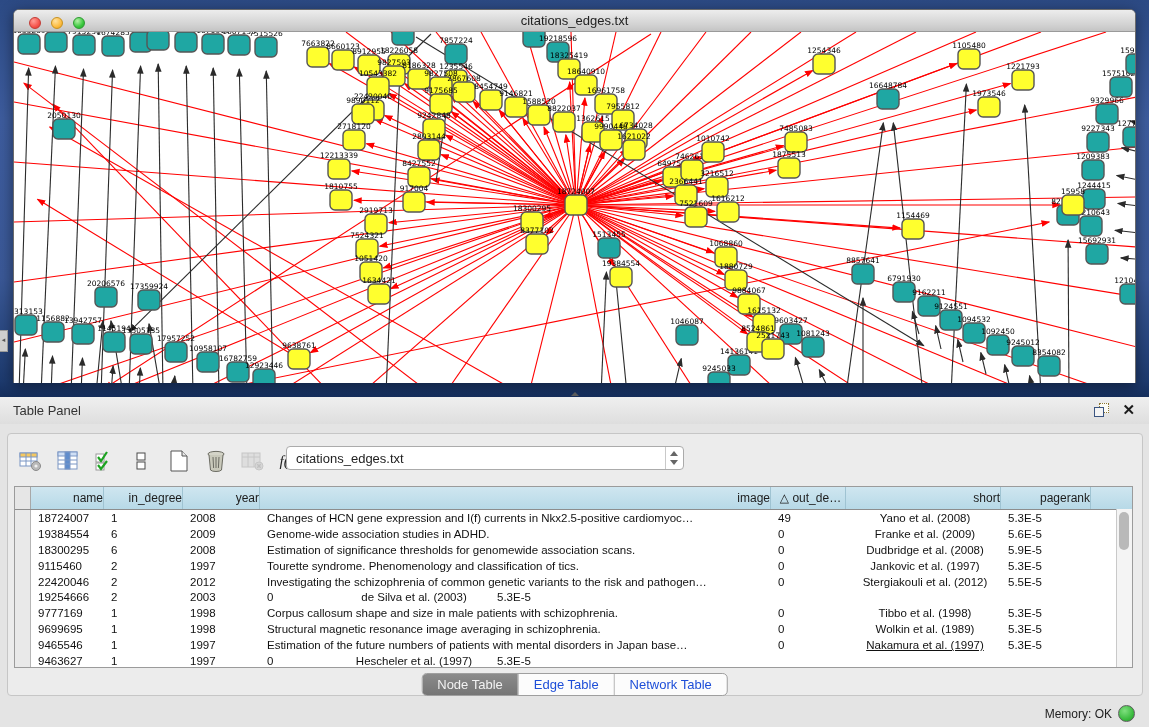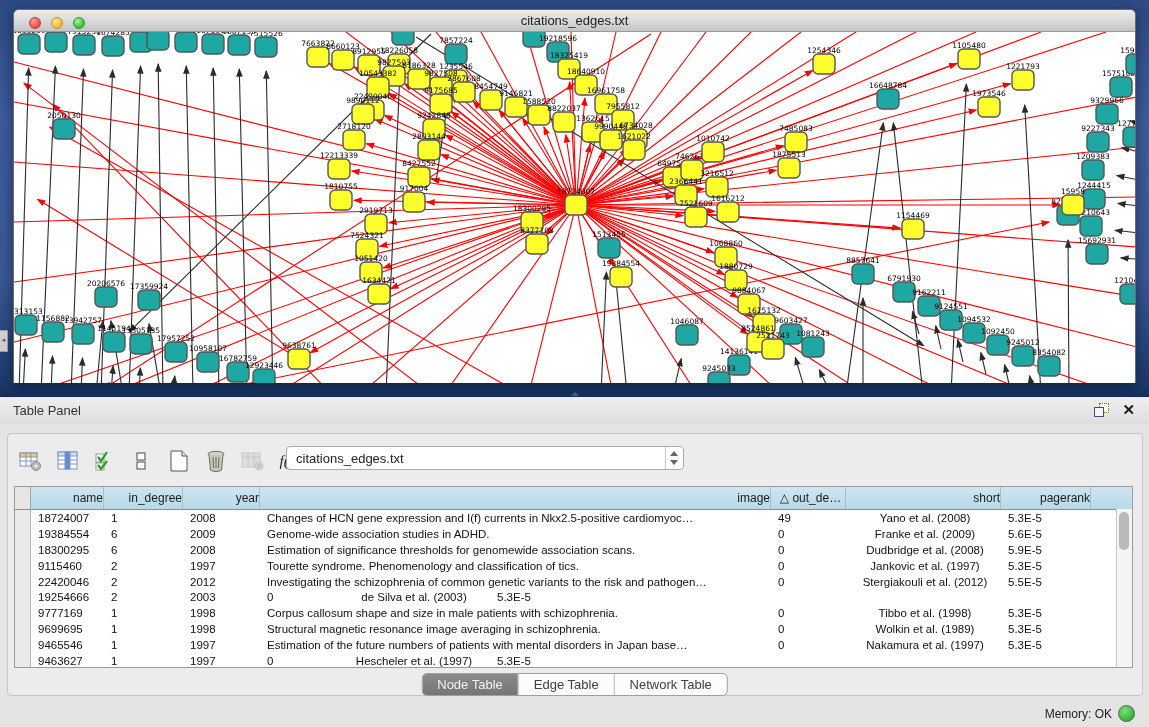--- a/index.html
+++ b/index.html
@@ -58,21 +58,21 @@
   #tbl-body{position:relative;flex:1;overflow:hidden;}
   .trow{display:flex;height:15.9px;align-items:center;}
   .tcell{font-size:11.5px;color:#111;box-sizing:border-box;overflow:hidden;white-space:nowrap;flex:none;padding:0 4px 0 7px;}
   .tcell.gutter{background:#e9e9e9;border-right:1px solid #b5b5b5;height:100%;padding:0;}
   .tcell.c-short{text-align:center;}
   #vscroll{position:absolute;right:0;top:22px;bottom:0;width:15px;background:#f4f4f4;border-left:1px solid #c9c9c9;}
   #vthumb{position:absolute;left:2px;top:3px;width:10px;height:38px;background:#b9b9b9;border-radius:5px;}
   
   #tabs{position:absolute;left:50%;top:673px;transform:translateX(-50%);display:flex;height:21px;
     border:1px solid #9f9f9f;border-radius:5px;overflow:hidden;background:#fcfcfc;z-index:4;}
-  .tab{font-size:13px;color:#404040;padding:0 15px;line-height:21px;border-right:1px solid #b5b5b5;}
+  .tab{font-size:13px;color:#1d4ed8;padding:0 15px;line-height:21px;border-right:1px solid #b5b5b5;}
   .tab:last-child{border-right:none;}
   .tab.sel{background:linear-gradient(180deg,#8b8b8b,#757575);color:#f2f2f2;}
   
   #memory{position:absolute;right:14px;bottom:5px;display:flex;align-items:center;gap:6px;}
   #memory .lbl{font-size:12px;color:#222;}
   #mem-dot{width:15px;height:15px;border-radius:50%;background:radial-gradient(circle at 38% 32%,#7fe07f,#38b93c 65%,#2b9c2f);border:1px solid #5d5d5d;}
 </style>
 </head>
 <body>
 
@@ -669,21 +669,21 @@
         <div class="tcell c-short" style="width: 155px;">Wolkin et al. (1989)</div>
         <div class="tcell c-pagerank" style="width: 90px;">5.3E-5</div>
       </div>
       <div class="trow">
         <div class="tcell gutter" style="width: 16px;"></div>
         <div class="tcell c-name" style="width: 73px;">9465546</div>
         <div class="tcell c-in_degree" style="width: 79px;">1</div>
         <div class="tcell c-year" style="width: 77px;">1997</div>
         <div class="tcell c-title" style="width: 511px;">Estimation of the future numbers of patients with mental disorders in Japan base…</div>
         <div class="tcell c-out_degree" style="width: 75px;">0</div>
-        <div class="tcell c-short" style="width: 155px;">Nakamura et al. (1997)</div>
+        <div class="tcell c-short" style="width: 155px; text-decoration: underline;">Nakamura et al. (1997)</div>
         <div class="tcell c-pagerank" style="width: 90px;">5.3E-5</div>
       </div>
       <div class="trow">
         <div class="tcell gutter" style="width: 16px;"></div>
         <div class="tcell c-name" style="width: 73px;">9463627</div>
         <div class="tcell c-in_degree" style="width: 79px;">1</div>
         <div class="tcell c-year" style="width: 77px;">1997</div>
         <div class="tcell c-out_degree" style="width: 75px;">0</div>
         <div class="tcell c-short" style="width: 155px;">Hescheler et al. (1997)</div>
         <div class="tcell c-pagerank" style="width: 90px;">5.3E-5</div>

